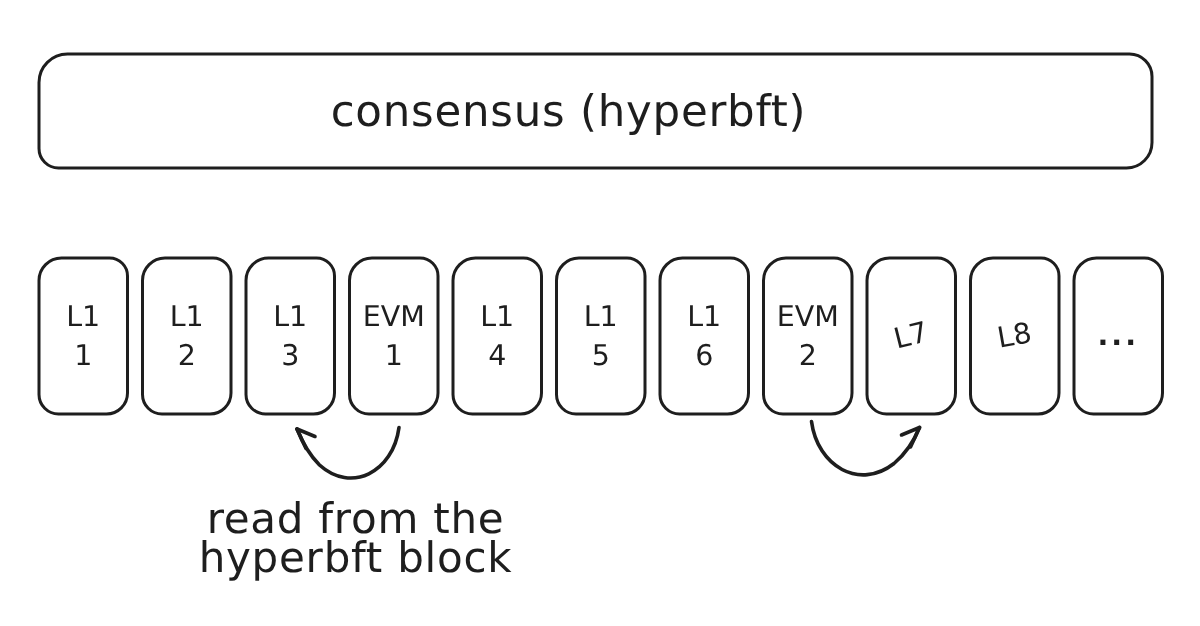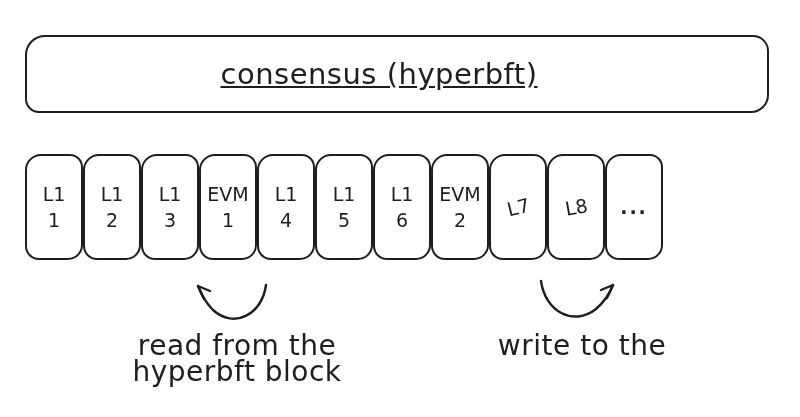--- a/index.html
+++ b/index.html
@@ -29,29 +29,28 @@
     display: flex;
     align-items: center;
     justify-content: center;
     box-sizing: border-box;
   }
   .consensus-title {
     font-size: 29px;
     letter-spacing: 0.5px;
     transform: translateX(-18px);
     white-space: nowrap;
-    text-decoration: underline;
   }
 
   
   .blocks-row {
     position: absolute;
     left: 25px;
-    top: 154px;
-    width: 638px;
+    top: 171px;
+    width: 751px;
     height: 106px;
     display: flex;
     justify-content: space-between;
   }
   .block {
     width: 61px;
     height: 106px;
     border: 2.5px solid var(--stroke, #1e1e1e);
     border-radius: 16px 13px 15px 14px;
     box-sizing: border-box;
@@ -167,16 +166,15 @@
       <path class="arrow-path" d="M613,285 L601,290"></path>
     </g>
   </svg>
 
   <div class="caption caption-read">
     <div>read from the</div>
     <div>hyperbft block</div>
   </div>
 
   <div class="caption caption-write">
-    <div>write to the</div>
   </div>
 
 </div>
 
 </body></html>

